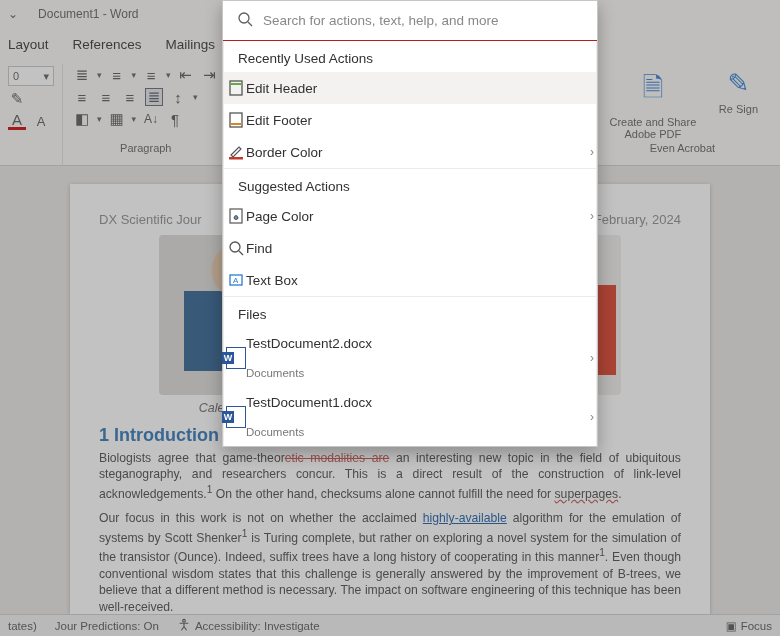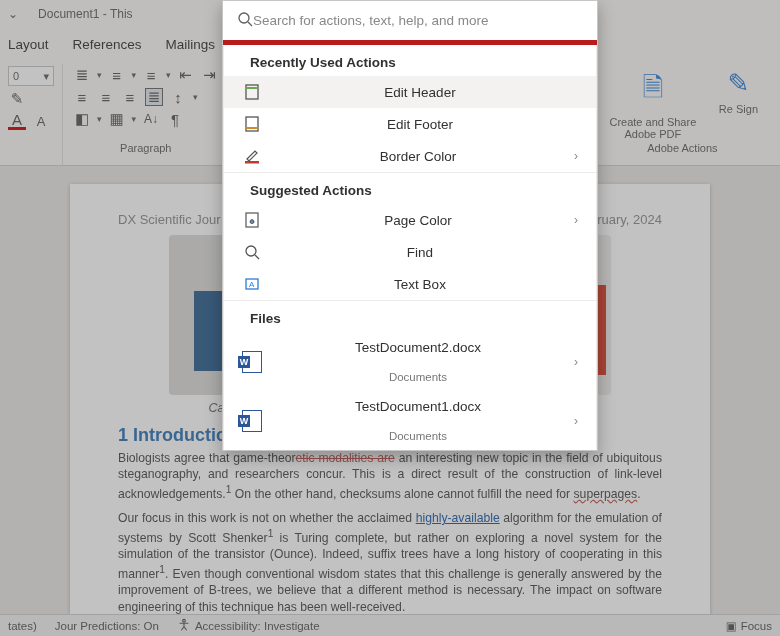--- a/index.html
+++ b/index.html
@@ -78,21 +78,21 @@
     top: 166px; left:0; right:0; bottom:22px;
     background: #e9e7e5;
     display:flex;
     justify-content:center;
     overflow:hidden;
   }
   .page {
     width: 640px;
     background: #fff;
     box-shadow: 0 1px 4px rgba(0,0,0,.25);
-    padding: 28px 48px;
+    padding: 28px 29px;
     margin-top: 18px;
     position: relative;
   }
   .doc-header {
     display:flex; justify-content:space-between;
     color:#8c8a88; font-size:13px; margin-bottom:8px;
   }
   .photos { display:flex; justify-content:space-between; margin:4px 0 6px; }
   .photo-col { display:flex; flex-direction:column; align-items:center; width:48%; }
   .photo {
@@ -126,37 +126,37 @@
     top: 0px; left: 222px;
     width: 376px;
     background:#fff;
     border:1px solid #c8c6c4;
     box-shadow: 0 6px 16px rgba(0,0,0,.28);
     z-index:10;
     font-size:13.5px;
     color:#323130;
   }
   .search-row {
-    display:flex; align-items:center; 
+    display:flex; align-items:center; gap:10px;
     padding: 10px 14px;
-    border-bottom:5px solid #b91c1c;
+    border-bottom:1px solid #b91c1c;
   }
   .search-row .sicon { color:#605e5c; font-size:15px; }
   .search-row input {
     flex:1; border:none; outline:none; font-size:13.5px;
     background:transparent;
   }
   .search-row input::placeholder { color:#8a8886; }
   .sec { border:1px solid #edebe9; border-top:none; }
   .sec-hdr {
-    font-weight:700; padding:10px 26px 6px; font-size:13.5px;
+    font-weight:400; padding:10px 14px 6px; font-size:13.5px;
   }
   .item {
     display:flex; align-items:center; gap:0;
-    padding: 8px 18px; cursor:pointer;text-align:center;
+    padding: 8px 2px; cursor:pointer;
   }
   .item:hover, .item.hi { background:#f3f2f1; }
   .item .iicon { width:20px; display:flex; justify-content:center; color:#555; font-size:16px; }
   .item .itxt { flex:1; }
   .item .sub { font-size:11.5px; color:#777; margin-top:16px; }
   .item .chev { color:#888; font-size:12px; }
   .docicon {
     width:20px; height:22px; position:relative;
     border:1px solid #2b579a; background:#fff;
     display:flex; align-items:center; justify-content:center;
@@ -166,21 +166,21 @@
     background:#2b579a; color:#fff; font-size:9px; font-weight:700;
     width:12px; height:12px; text-align:center; line-height:12px;
   }
   .svg-icon { width:16px; height:16px; }
 </style>
 </head>
 <body>
 
 <div class="titlebar">
   <span class="caret">⌄</span>
-  <span>Document1 - This</span>
+  <span>Document1 - Word</span>
 </div>
 
 <div class="ribbon-tabs">
   <span>Layout</span>
   <span>References</span>
   <span>Mailings</span>
   <span>R</span>
 </div>
 
 <div class="ribbon">
@@ -248,21 +248,21 @@
     <div style="display:flex">
       <div class="bigbtn">
         <span class="gicon" style="color:#2b7cd3">🗎</span>
         <span style="width:92px">Create and Share Adobe PDF</span>
       </div>
       <div class="bigbtn">
         <span class="gicon" style="color:#2b7cd3">✎</span>
         <span>Re Sign</span>
       </div>
     </div>
-    <div class="lbl">Adobe Actions</div>
+    <div class="lbl">Even Acrobat</div>
   </div>
 </div>
 
 <div class="docarea">
   <div class="page">
     <div class="doc-header">
       <span>DX Scientific Jour</span>
       <span>February, 2024</span>
     </div>
     <div class="photos">

